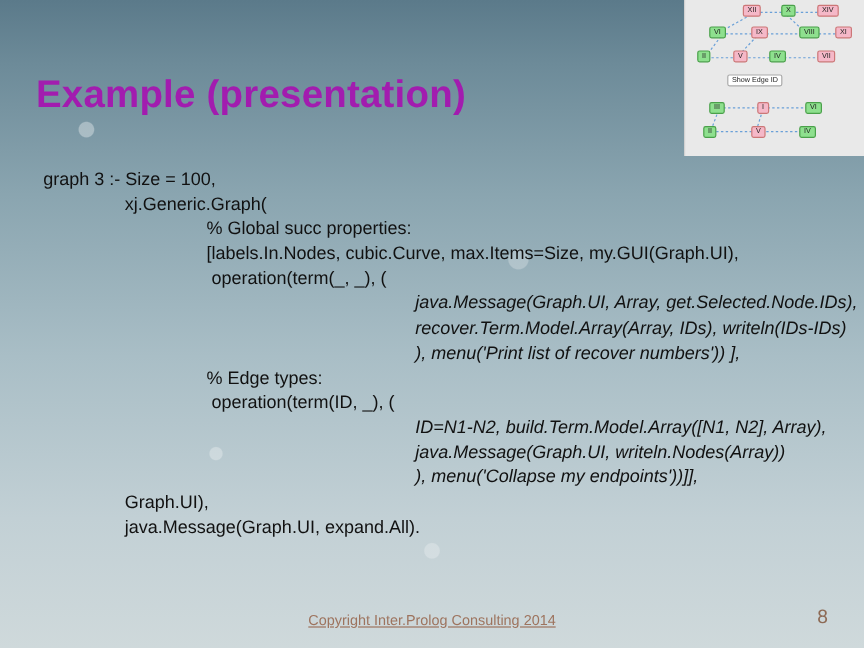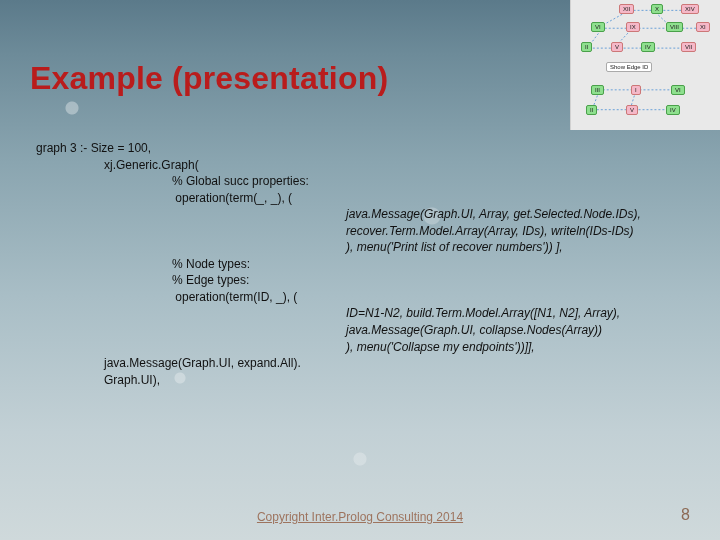--- a/index.html
+++ b/index.html
@@ -32,29 +32,29 @@
   .slide {
     position: absolute;
     top: 0; left: 0; right: 0; bottom: 0;
   }
   .title {
     position: absolute;
     top: 60px;
     left: 30px;
     font-size: 32px;
     font-weight: bold;
-    color: #b91c1c;
+    color: #a21caf;
     letter-spacing: 0.2px;
   }
   .content {
     position: absolute;
     top: 140px;
     left: 36px;
     right: 60px;
-    font-size: 12px;
+    font-size: 15px;
     line-height: 1.38;
     color: #111;
   }
   .code { white-space: pre; font-family: Arial, Helvetica, sans-serif; }
   .ind1 { padding-left: 68px; }
   .ind2 { padding-left: 136px; }
   .ind3 { padding-left: 310px; font-style: italic; }
   .footer-link {
     position: absolute;
     bottom: 16px;
@@ -119,29 +119,29 @@
     <div class="node n-green" style="left: 95px; top: 105px;">IV</div>
   </div>
 
 <div class="slide">
   <div class="title">Example (presentation)</div>
 
   <div class="content">
     <div class="code">graph 3 :- Size = 100,</div>
     <div class="code ind1">xj.Generic.Graph(</div>
     <div class="code ind2">% Global succ properties:</div>
+    <div class="code ind2">[labels.In.Nodes, cubic.Curve, max.Items=Size, my.GUI(Graph.UI),</div>
     <div class="code ind2"> operation(term(_, _), (</div>
     <div class="code ind3">java.Message(Graph.UI, Array, get.Selected.Node.IDs),</div>
     <div class="code ind3">recover.Term.Model.Array(Array, IDs), writeln(IDs-IDs)</div>
     <div class="code ind3">), menu('Print list of recover numbers')) ],</div>
-    <div class="code ind2">% Node types:</div>
     <div class="code ind2">% Edge types:</div>
     <div class="code ind2"> operation(term(ID, _), (</div>
     <div class="code ind3">ID=N1-N2, build.Term.Model.Array([N1, N2], Array),</div>
-    <div class="code ind3">java.Message(Graph.UI, collapse.Nodes(Array))</div>
+    <div class="code ind3">java.Message(Graph.UI, writeln.Nodes(Array))</div>
     <div class="code ind3">), menu('Collapse my endpoints'))]],</div>
+    <div class="code ind1">Graph.UI),</div>
     <div class="code ind1">java.Message(Graph.UI, expand.All).</div>
-    <div class="code ind1">Graph.UI),</div>
   </div>
 
   <div class="footer-link">Copyright Inter.Prolog Consulting 2014</div>
   <div class="page-num">8</div>
 </div>
 
 </body></html>

